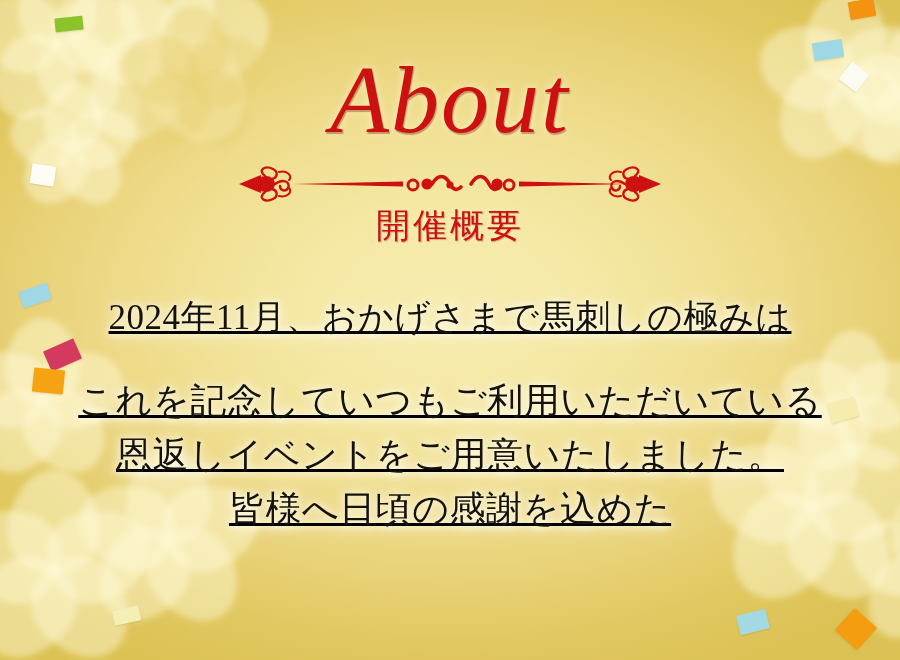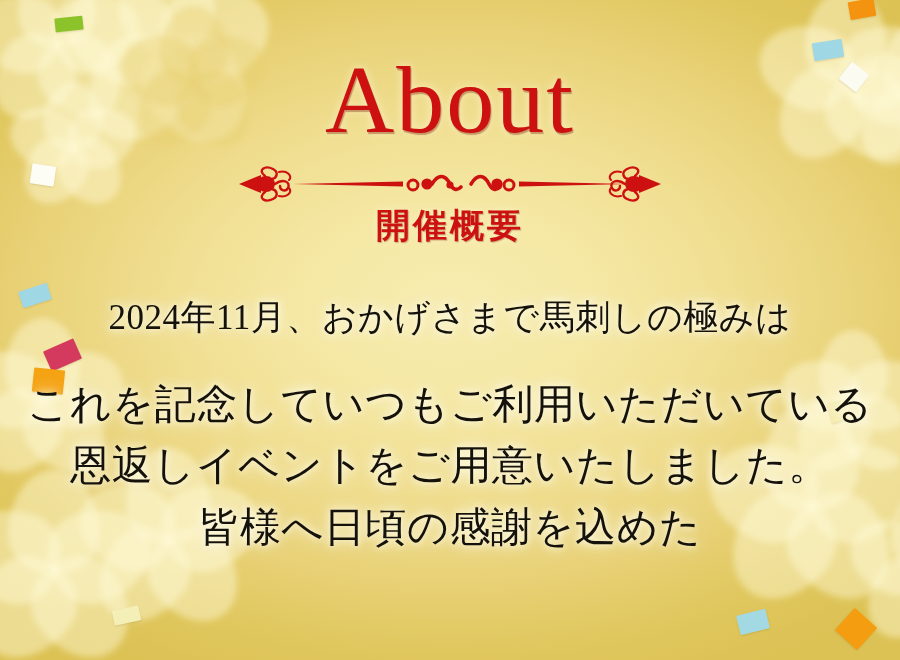--- a/index.html
+++ b/index.html
@@ -68,69 +68,71 @@
     flex-direction: column;
     align-items: center;
     text-align: center;
   }
 
   .title {
     margin: 0;
     padding-top: 52px;
     font-size: 96px;
     line-height: 1;
+    font-style: italic;
     font-weight: 400;
     color: #cc1110;
     letter-spacing: 2px;
     text-shadow:
       1px 2px 1px rgba(120, 30, 10, 0.38),
       0 0 10px rgba(255, 248, 210, 0.75);
   }
 
   .divider {
     margin-top: 16px;
     width: 430px;
     height: 40px;
     display: block;
   }
 
   .subtitle {
     margin: 0;
     margin-top: 2px;
     font-size: 34px;
     line-height: 1.2;
-    font-weight: 700;
+    font-weight: 400;
     color: #cc1110;
     letter-spacing: 3px;
     text-shadow:
       1px 1px 1px rgba(120, 30, 10, 0.32),
       0 0 8px rgba(255, 248, 210, 0.7);
   }
 
   .body-block {
     margin-top: 44px;
     display: flex;
     flex-direction: column;
     align-items: center;
     gap: 30px;
+    text-decoration: underline;
   }
 
   .para {
     margin: 0;
     font-size: 35px;
     line-height: 1.52;
     color: #15120c;
     letter-spacing: 0.5px;
     text-shadow:
       0 0 7px rgba(255, 253, 238, 0.95),
       0 0 14px rgba(255, 253, 238, 0.85),
       0 0 20px rgba(255, 252, 230, 0.6);
   }
   .para .line { display: block; }
-  .para.p2 { font-size: 41px; line-height: 1.5; }
+  .para.p2 { font-size: 36px; line-height: 1.5; }
 </style>
 </head>
 <body>
 
 <div id="stage">
 
   <div>
     <div class="blossom" style="left:-28px; top:-40px; width:170px; height:170px;">
       <i class="petal p1"></i>
         <i class="petal p2"></i>

